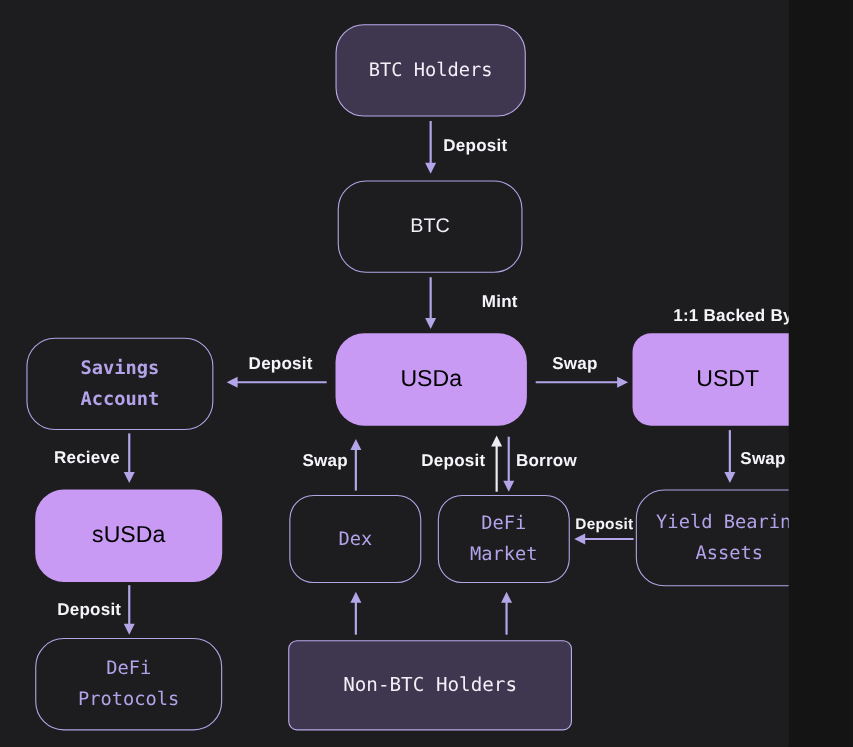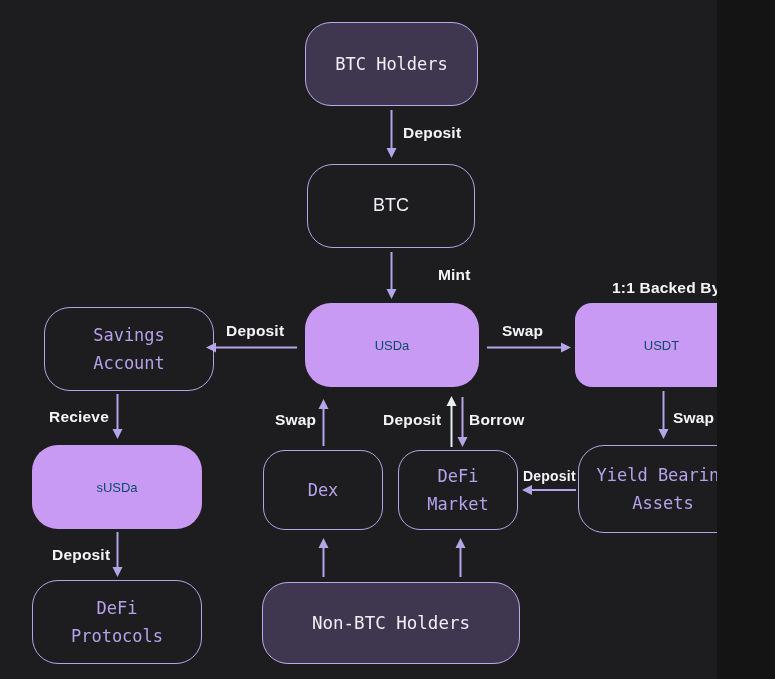--- a/index.html
+++ b/index.html
@@ -32,23 +32,23 @@
   .node.darkfill {
     background: #3f3650;
     border: 1.5px solid #b9abe9;
     color: #f2f0f6;
     font-family: "DejaVu Sans Mono", monospace;
     font-size: 17px;
   }
   .node.lightfill {
     background: #c89af3;
     border: none;
-    color: #0c4a6e;
+    color: #000000;
     font-family: "Liberation Sans", sans-serif;
-    font-size: 13px;
+    font-size: 21px;
   }
   .node.outline.sans {
     font-family: "Liberation Sans", sans-serif;
     color: #f2f0f6;
     font-size: 18px;
   }
   .edge-label {
     position: absolute;
     color: #f5f4f8;
     font-weight: bold;
@@ -127,35 +127,35 @@
       <polygon points="455.5,548 465.5,548 460.5,538"></polygon>
     </g>
   </svg>
 
   <div class="node darkfill" style="left:305px; top:22px; width:173px; height:84px;">BTC Holders</div>
 
   <div class="node outline sans" style="left:307px; top:164px; width:168px; height:84px;">BTC</div>
 
   <div class="node lightfill" style="left:305px; top:303px; width:174px; height:84px;">USDa</div>
 
-  <div class="node outline" style="left:44px; top:307px; width:170px; height:84px; padding:0 44px;">Savings Account</div>
+  <div class="node outline" style="left:24px; top:307px; width:170px; height:84px; padding:0 44px;font-weight:bold;">Savings Account</div>
 
   <div class="node lightfill" style="left:575px; top:303px; width:173px; height:84px;border-radius:17px;">USDT</div>
 
   <div class="node lightfill" style="left:32px; top:445px; width:170px; height:84px;">sUSDa</div>
 
   <div class="node outline small" style="left:263px; top:450px; width:120px; height:80px;">Dex</div>
 
   <div class="node outline small" style="left:398px; top:450px; width:120px; height:80px; padding:0 28px;">DeFi Market</div>
 
   <div class="node outline" style="left:578px; top:445px; width:170px; height:88px; padding:0 10px;">Yield Bearing Assets</div>
 
   <div class="node outline" style="left:32px; top:580px; width:170px; height:84px; padding:0 17px;">DeFi Protocols</div>
 
-  <div class="node darkfill" style="left:262px; top:582px; width:258px; height:82px; border-radius:26px; font-size:17.5px;">Non-BTC Holders</div>
+  <div class="node darkfill" style="left:262px; top:582px; width:258px; height:82px; border-radius:8px; font-size:17.5px;">Non-BTC Holders</div>
 
   <div class="edge-label" style="left:403px; top:124px;">Deposit</div>
 
   <div class="edge-label" style="left:406px; top:266px;margin-left:32px;">Mint</div>
 
   <div class="edge-label" style="left:226px; top:322px;">Deposit</div>
 
   <div class="edge-label" style="left:502px; top:322px;">Swap</div>
 
   <div class="edge-label" style="left:612px; top:279px;">1:1 Backed By</div>

